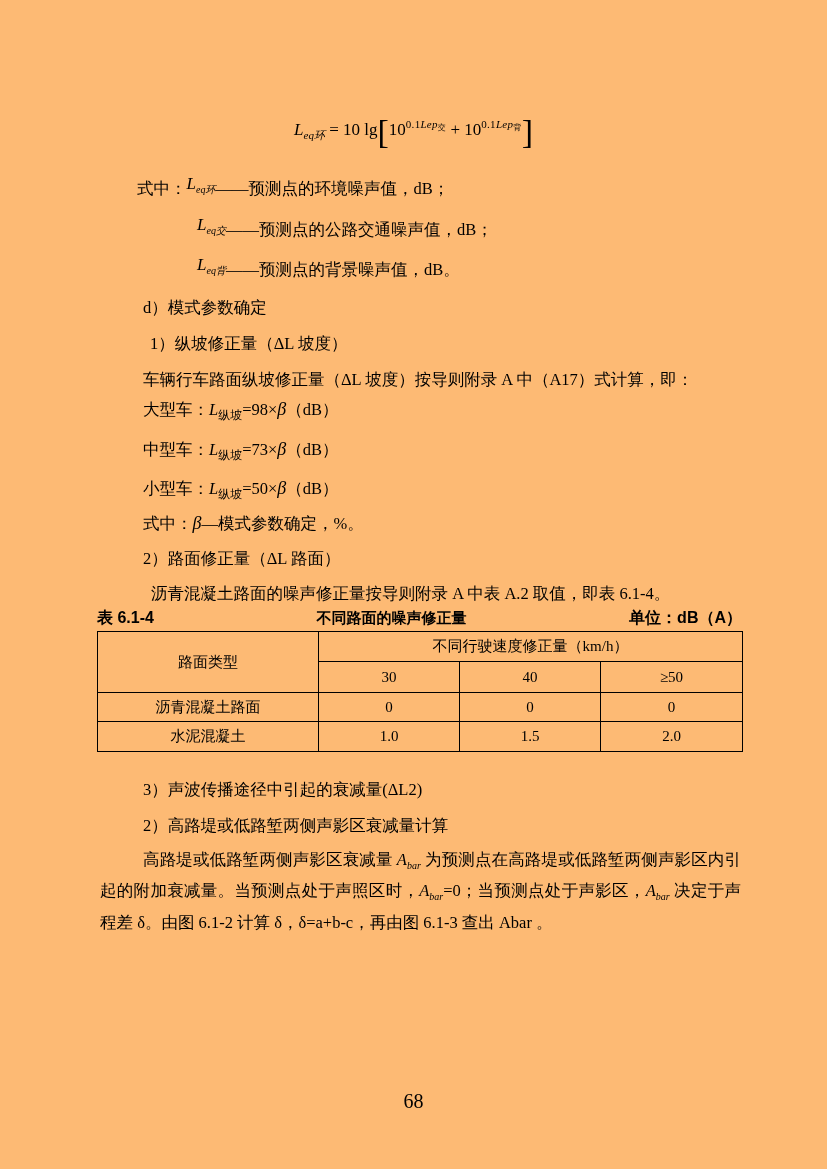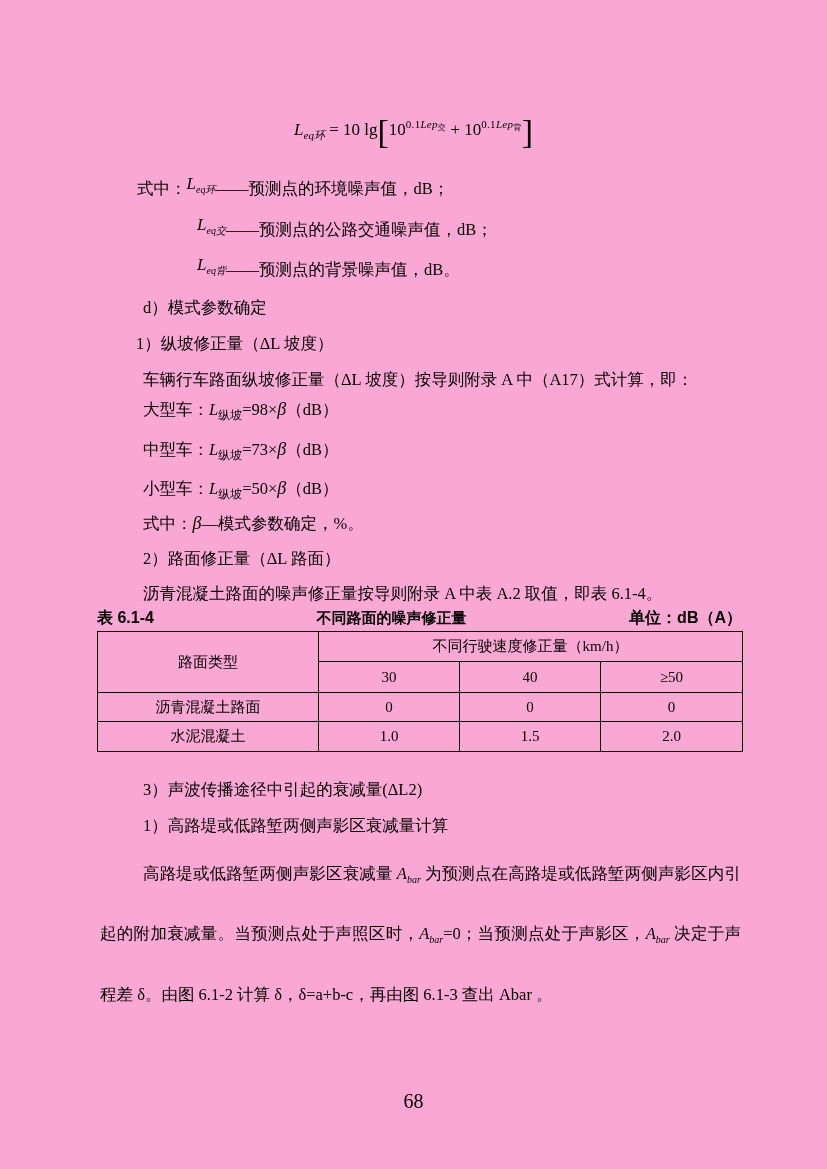--- a/index.html
+++ b/index.html
@@ -1,20 +1,20 @@
 <!DOCTYPE html>
 <html><head>
 <meta charset="utf-8">
 <style>
   html, body { margin:0; padding:0; background:#ffffff; }
   .page {
     position:relative;
     width:827px; height:1169px;
     margin:0 auto;
-    background:#f9a8d4;
+    background:#fdba74;
     color:#000;
     font-family:"Liberation Serif","DejaVu Serif",serif;
     font-size:16.5px;
     overflow:hidden;
   }
   .abs { position:absolute; white-space:nowrap; line-height:22px; }
   .it { font-style:italic; }
 
   
   .formula { left:0; width:100%; text-align:center; font-size:17px; }
@@ -53,21 +53,21 @@
     text-align:center; vertical-align:middle; padding:0;
   }
   tr.tr-group td { height:29px; }
   tr.tr-speed td { height:30px; }
   tr.tr-data1 td { height:28px; }
   tr.tr-data2 td { height:29px; }
 
   
   .para {
     position:absolute; left:100px; top:847px; width:641px;
-    text-align:justify; text-indent:43px; line-height:54px;
+    text-align:justify; text-indent:43px; line-height:25px;
     white-space:normal;
   }
   .para sub { font-size:10px; }
 
   .page-number { left:0; width:100%; text-align:center; font-size:20px; }
 </style>
 </head>
 <body>
 
 <div class="page">
@@ -80,39 +80,39 @@
     <span>式中：</span><span class="term"><span class="it">L</span><sub class="it">eq环</sub></span><span>——</span><span>预测点的环境噪声值，dB；</span>
   </div>
   <div class="abs def-line" style="top:219px; left:197px">
     <span class="term"><span class="it">L</span><sub class="it">eq交</sub></span><span>——</span><span>预测点的公路交通噪声值，dB；</span>
   </div>
   <div class="abs def-line" style="top:259px; left:197px">
     <span class="term"><span class="it">L</span><sub class="it">eq背</sub></span><span>——</span><span>预测点的背景噪声值，dB。</span>
   </div>
 
   <div class="abs" style="top:297px; left:143px">d）模式参数确定</div>
-  <div class="abs" style="top:333px; left:136px">1）纵坡修正量（ΔL 坡度）</div>
+  <div class="abs" style="top:333px; left:150px">1）纵坡修正量（ΔL 坡度）</div>
   <div class="abs" style="top:369px; left:143px">车辆行车路面纵坡修正量（ΔL 坡度）按导则附录 A 中（A17）式计算，即：</div>
 
   <div class="abs vehicle-line" style="top:398px; left:143px">
     <span>大型车：</span><span class="it">L</span><sub class="cnsub">纵坡</sub><span>=98×</span><span class="it beta">β</span><span>（dB）</span>
   </div>
   <div class="abs vehicle-line" style="top:438px; left:143px">
     <span>中型车：</span><span class="it">L</span><sub class="cnsub">纵坡</sub><span>=73×</span><span class="it beta">β</span><span>（dB）</span>
   </div>
   <div class="abs vehicle-line" style="top:477px; left:143px">
     <span>小型车：</span><span class="it">L</span><sub class="cnsub">纵坡</sub><span>=50×</span><span class="it beta">β</span><span>（dB）</span>
   </div>
 
   <div class="abs beta-note" style="top:512px; left:143px">
     <span>式中：</span><span class="it beta">β</span><span>—模式参数确定，%。</span>
   </div>
 
   <div class="abs" style="top:548px; left:143px">2）路面修正量（ΔL 路面）</div>
-  <div class="abs" style="top:583px; left:143px">沥青混凝土路面的噪声修正量按导则附录 A 中表 A.2 取值，即表 6.1-4。</div>
+  <div class="abs" style="top:583px; left:151px">沥青混凝土路面的噪声修正量按导则附录 A 中表 A.2 取值，即表 6.1-4。</div>
 
   <div class="abs tbl-caption" style="top:607px">
     <span class="cap-left">表 6.1-4</span>
     <span class="cap-center">不同路面的噪声修正量</span>
     <span class="cap-right">单位：dB（A）</span>
   </div>
 
   <table class="noise">
     <colgroup>
         <col style="width:221px">
@@ -139,21 +139,21 @@
       <tr class="tr-data2">
         <td>水泥混凝土</td>
         <td>1.0</td>
         <td>1.5</td>
         <td>2.0</td>
       </tr>
     </tbody>
   </table>
 
   <div class="abs" style="top:779px; left:143px">3）声波传播途径中引起的衰减量(ΔL2)</div>
-  <div class="abs" style="top:815px; left:143px">1）高路堤或低路堑两侧声影区衰减量计算</div>
+  <div class="abs" style="top:815px; left:143px">2）高路堤或低路堑两侧声影区衰减量计算</div>
 
   <div class="para">
     <span>高路堤或低路堑两侧声影区衰减量 </span><span class="it">A</span><sub class="it">bar</sub><span> 为预测点在高路堤或低路堑两侧声影区内引起的附加衰减量。当预测点处于声照区时，</span><span class="it">A</span><sub class="it">bar</sub><span>=0；当预测点处于声影区，</span><span class="it">A</span><sub class="it">bar</sub><span> 决定于声程差 δ。由图 6.1-2 计算 δ，δ=a+b-c，再由图 6.1-3 查出 Abar 。</span>
   </div>
 
   <div class="abs page-number" style="top:1090px">68</div>
 
 </div>
 
 </body></html>

